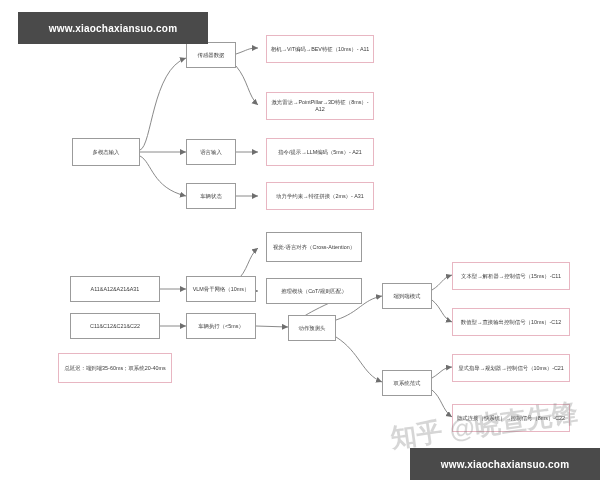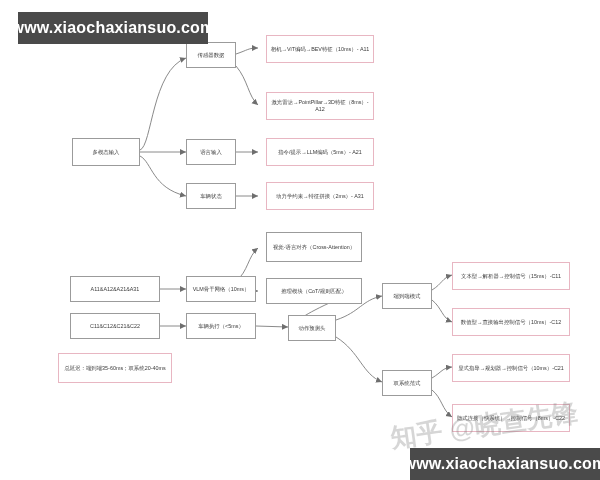--- a/index.html
+++ b/index.html
@@ -13,21 +13,21 @@
   #canvas{position:absolute;left:0;top:0;width:600px;height:480px;}
 
   
   .wm-bar{
     position:absolute;
     background:#4a4a4a;
     color:#ffffff;
     display:flex;align-items:center;justify-content:center;
     font-weight:bold;
     letter-spacing:.2px;
-    font-size:16px;
+    font-size:10px;
     white-space:nowrap;
   }
   #wm-top{left:18px;top:12px;width:190px;height:32px;}
   #wm-bottom{left:410px;top:448px;width:190px;height:32px;}
 
   
   .wm-diag{
     position:absolute;
     color:rgba(120,120,120,.30);
     font-size:26px;

